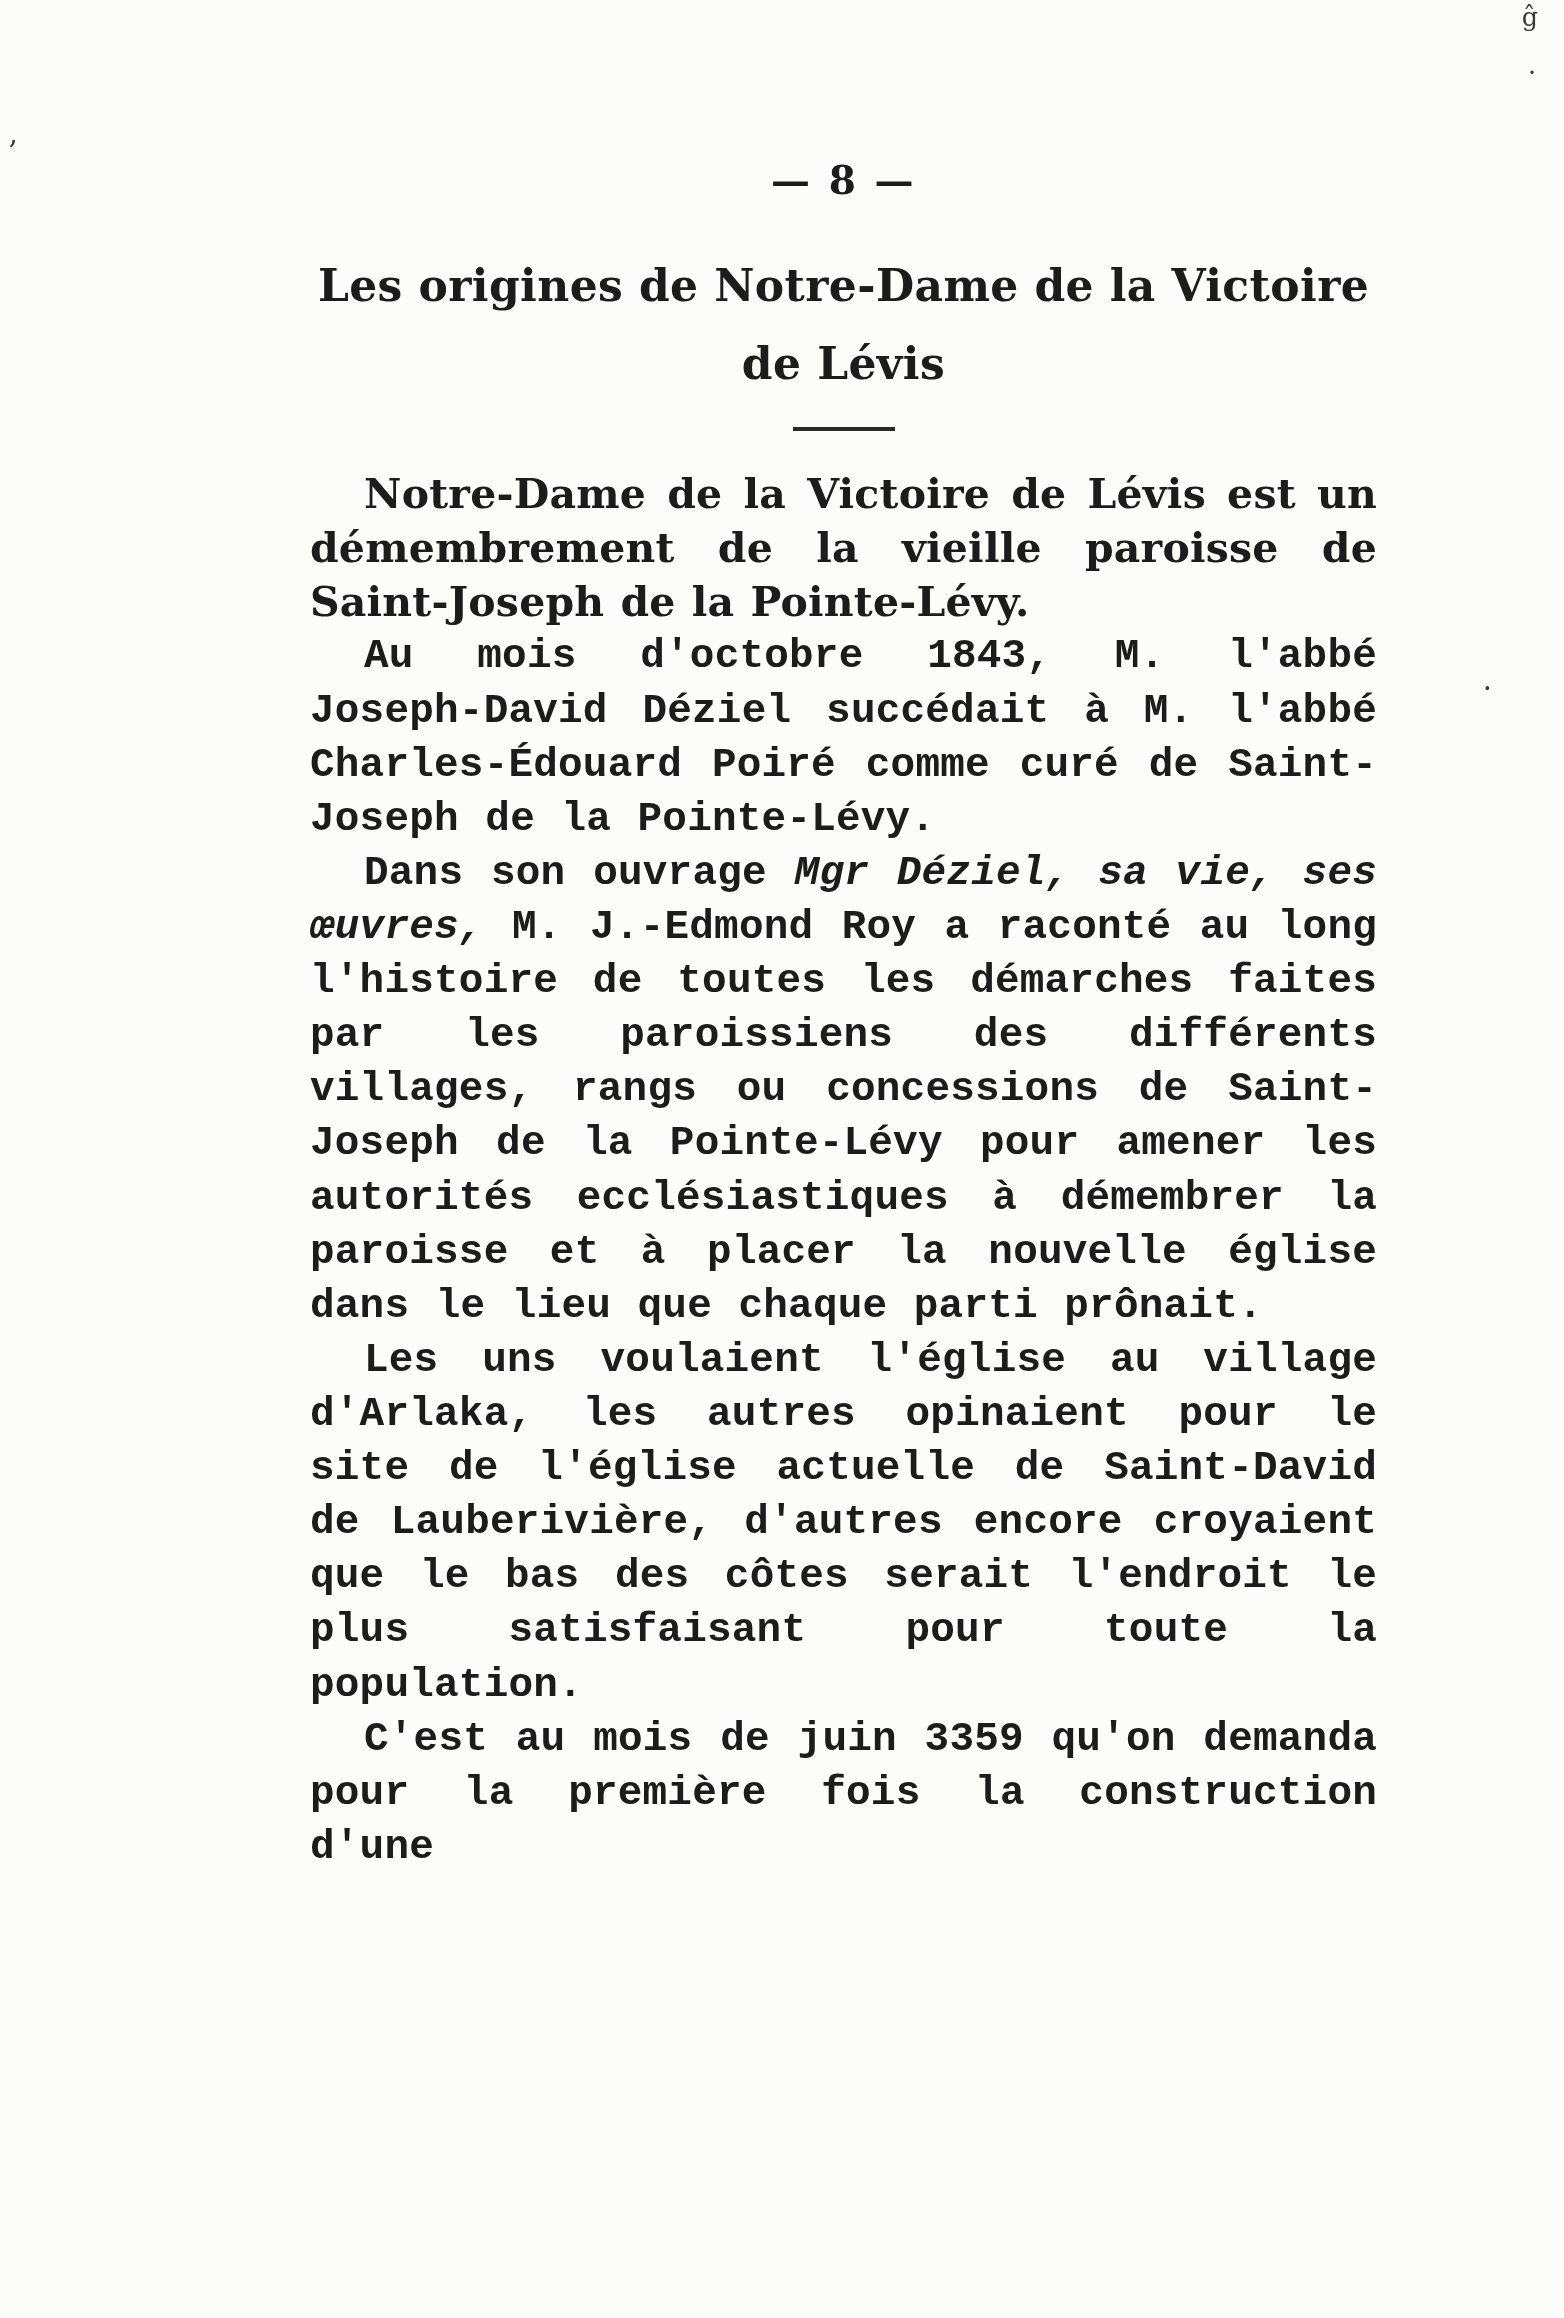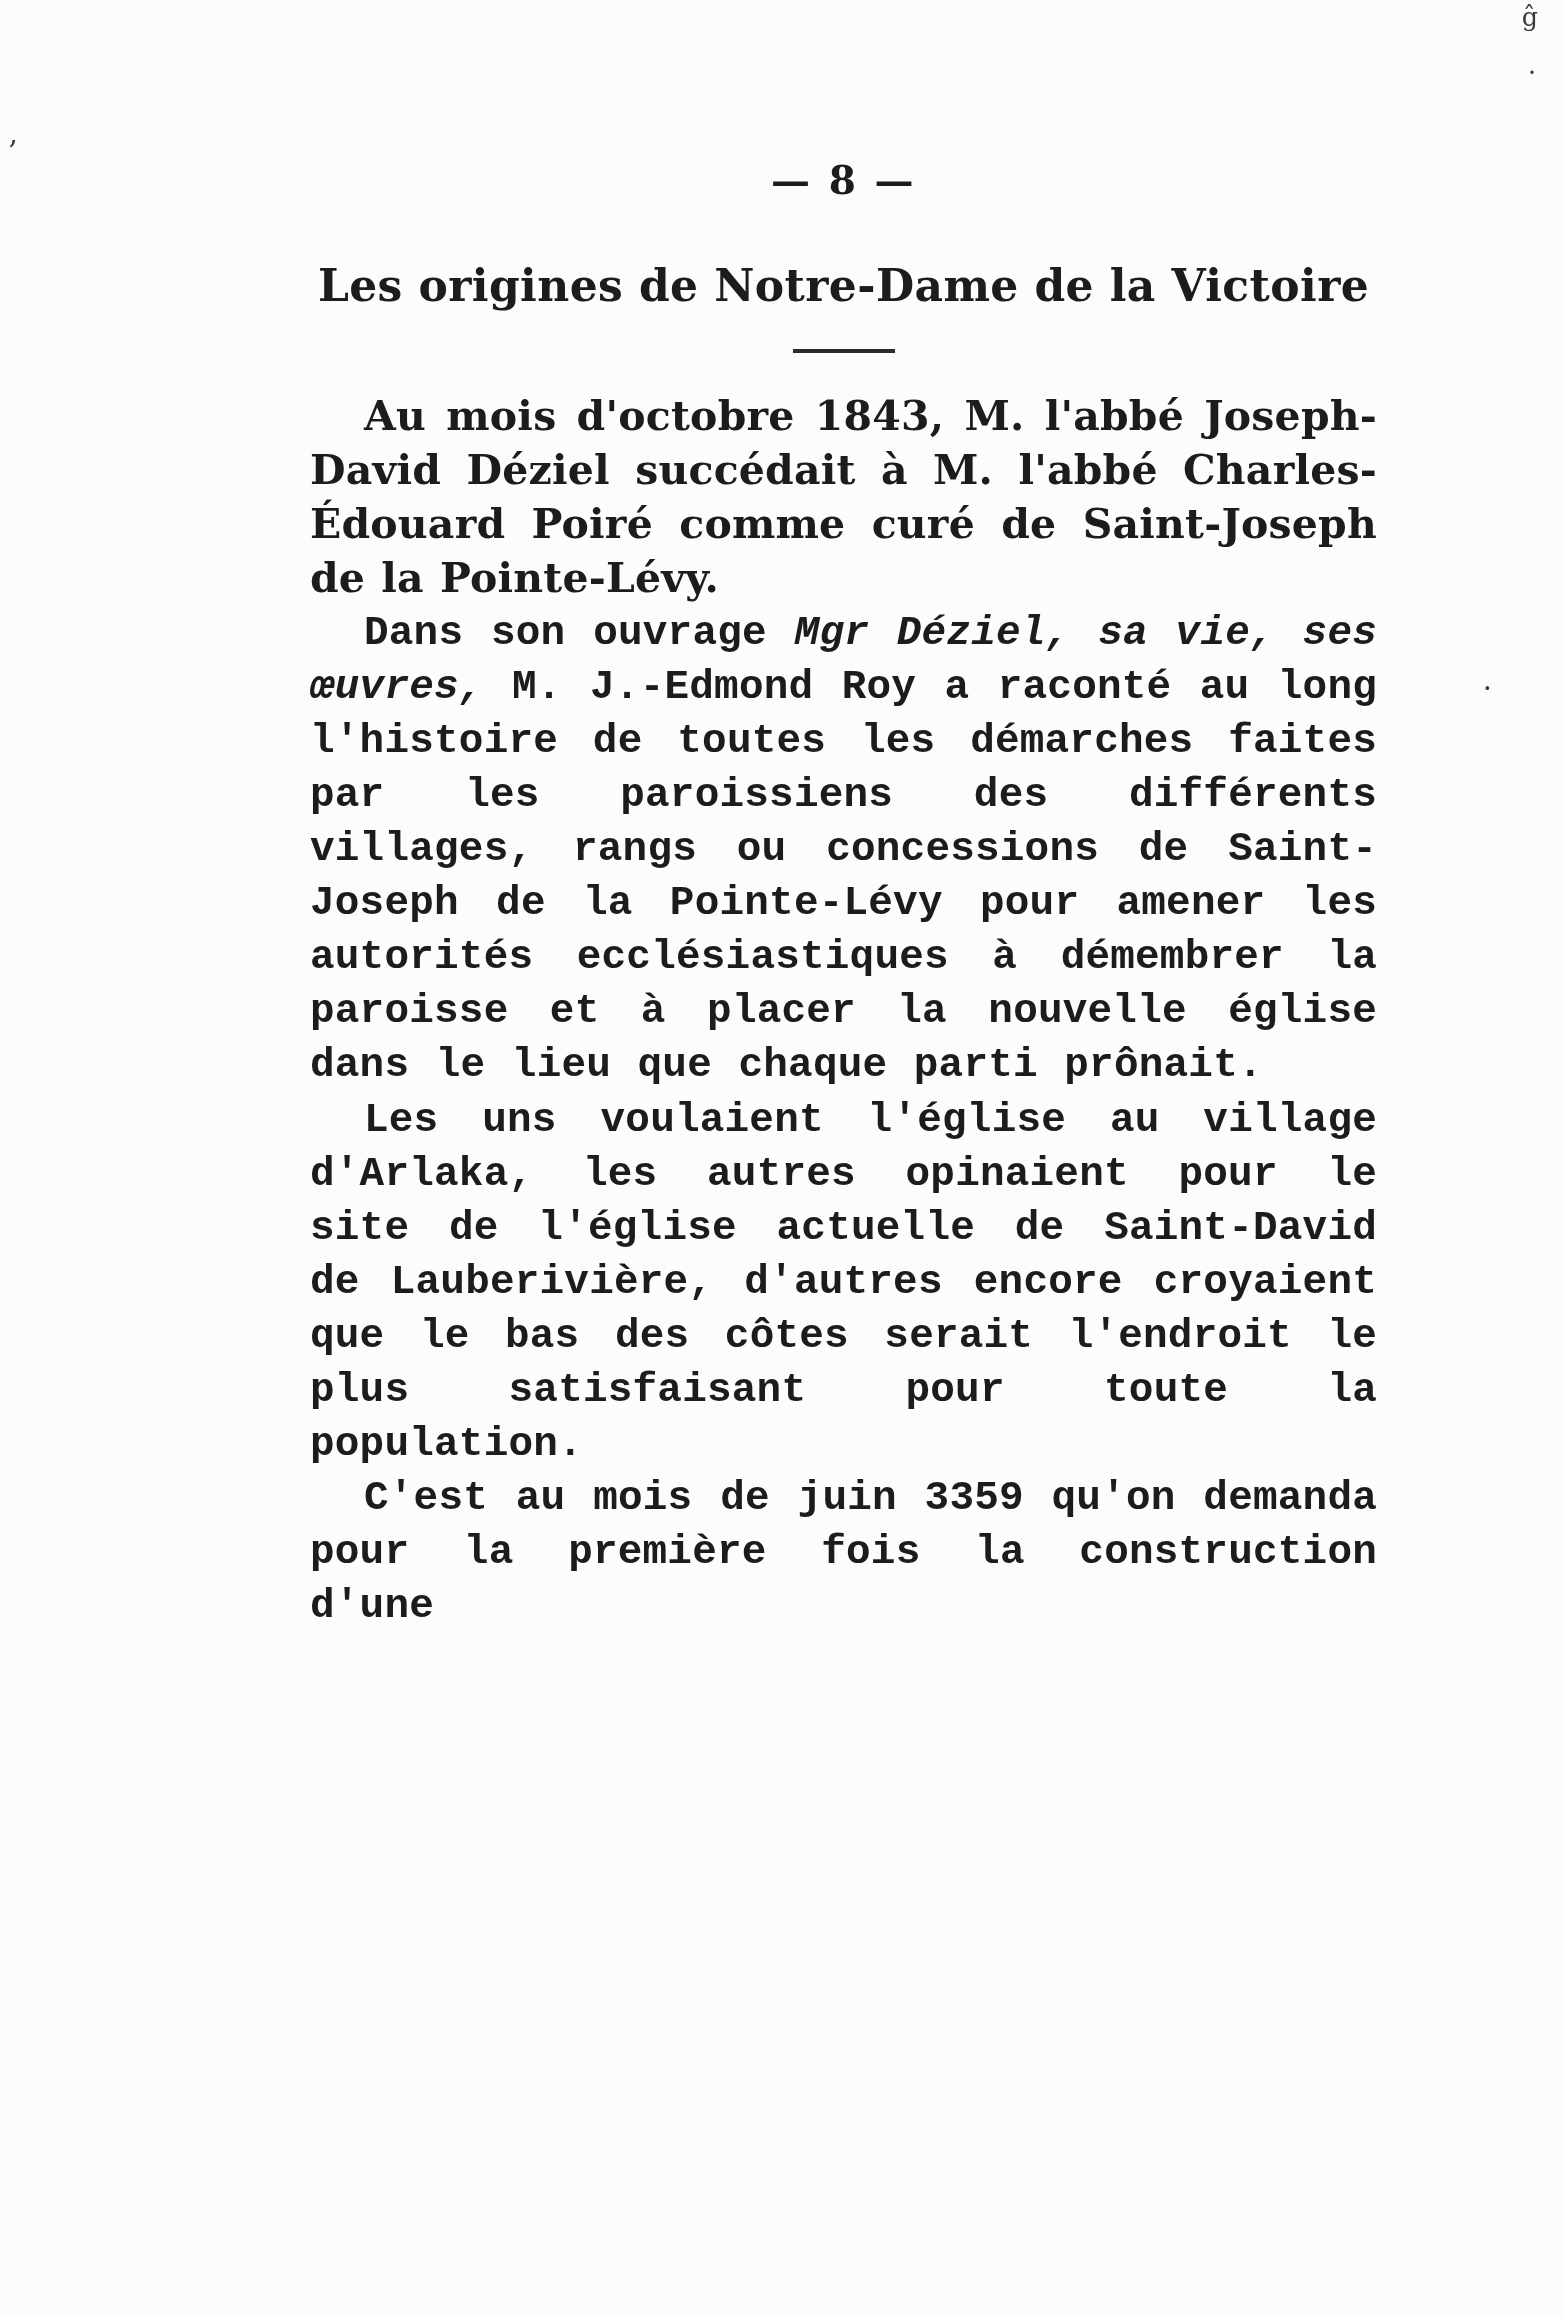--- a/index.html
+++ b/index.html
@@ -78,26 +78,30 @@
   <span class="artifact artifact-top-right-dot">.</span>
   <span class="artifact artifact-left-edge">‚</span>
   <span class="artifact artifact-right-mid">·</span>
 
   <div class="content">
 
     <div class="page-number">— 8 —</div>
 
     <h1 class="title">
       <span class="title-line">Les origines de Notre-Dame de la Victoire</span>
+      <span class="title-line">de Lévis</span>
     </h1>
 
     <hr class="divider">
 
     <div class="body-text">
 
+      <p>
+        <span>Notre-Dame de la Victoire de Lévis est un démembrement de la vieille paroisse de Saint-Joseph de la Pointe-Lévy.</span>
+      </p>
 
       <p>
         <span>Au mois d'octobre 1843, M. l'abbé Joseph-David Déziel succédait à M. l'abbé Charles-Édouard Poiré comme curé de Saint-Joseph de la Pointe-Lévy.</span>
       </p>
 
 
       <p>
         <span>Dans son ouvrage </span><span class="italic-run">Mgr Déziel, sa vie, ses œuvres,</span><span> M. J.-Edmond Roy a raconté au long l'histoire de toutes les démarches faites par les paroissiens des différents villages, rangs ou concessions de Saint-Joseph de la Pointe-Lévy pour amener les autorités ecclésiastiques à démembrer la paroisse et à placer la nouvelle église dans le lieu que chaque parti prônait.</span>
       </p>
 

